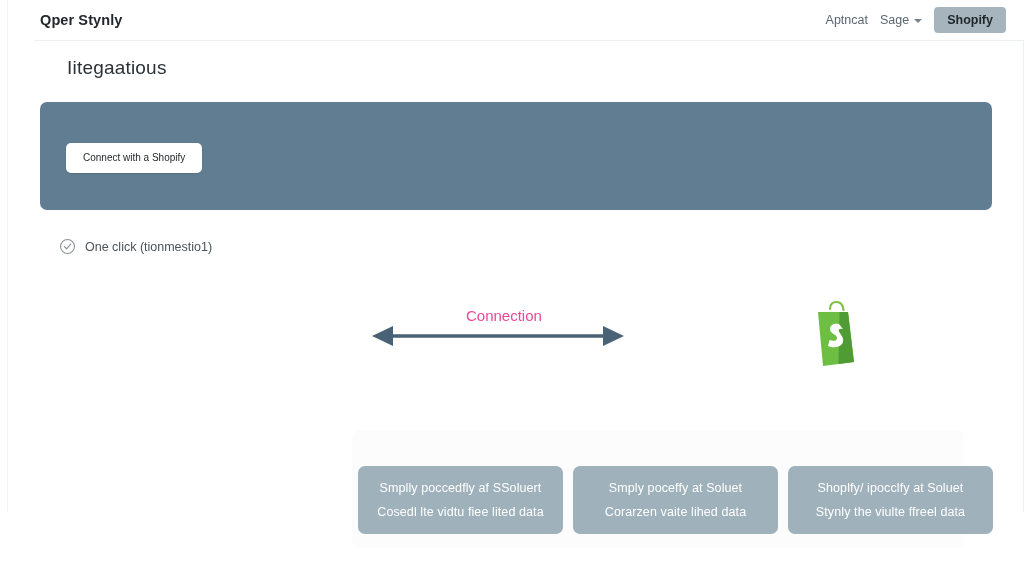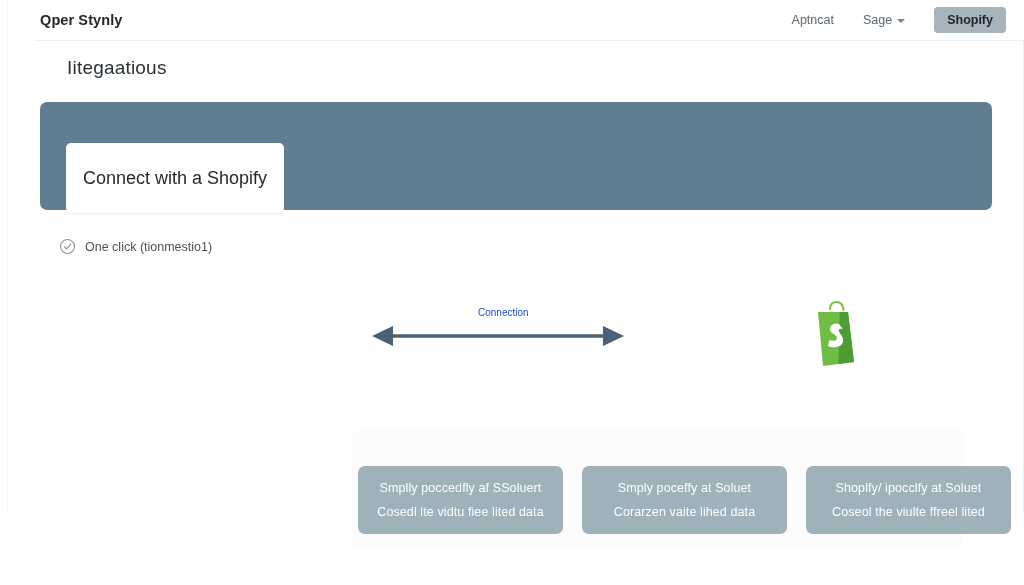--- a/index.html
+++ b/index.html
@@ -51,21 +51,21 @@
   .brand {
     font-size: 14.5px;
     font-weight: bold;
     color: #22272b;
     letter-spacing: 0.1px;
     white-space: nowrap;
   }
   .header-right {
     display: flex;
     align-items: center;
-    gap: 29px;
+    gap: 12px;
   }
   .nav-link {
     font-size: 12.5px;
     color: #5b6772;
     white-space: nowrap;
   }
   .nav-select {
     display: flex;
     align-items: center;
     gap: 5px;
@@ -124,22 +124,22 @@
     background: #617d92;
     border-radius: 7px;
   }
   .hero-btn {
     position: absolute;
     left: 26px;
     top: 41px;
     background: #ffffff;
     border: none;
     border-radius: 5px;
-    padding: 26px 17px;
-    font-size: 18px;
+    padding: 10px 17px;
+    font-size: 10px;
     color: #26292c;
     line-height: 1;
     white-space: nowrap;
     font-family: "Liberation Sans", sans-serif;
     box-shadow: 0 1px 2px rgba(0,0,0,0.10);
   }
 
   
   .feature-row {
     position: absolute;
@@ -156,24 +156,24 @@
     flex: 0 0 17px;
     display: block;
   }
   .feature-label {
     font-size: 12.5px;
     color: #4b5358;
     white-space: nowrap;
   }
   .conn-label {
     position: absolute;
-    left: 478px;
+    left: 466px;
     top: 307px;
-    font-size: 10px;
-    color: #1d4ed8;
+    font-size: 15px;
+    color: #ec4899;
     white-space: nowrap;
   }
   .arrow-wrap {
     position: absolute;
     left: 370px;
     top: 322px;
     width: 256px;
     height: 28px;
   }
   .logo-wrap {
@@ -194,21 +194,21 @@
     background: #fcfcfd;
     border-radius: 8px;
   }
 
   
   .cards {
     position: absolute;
     left: 358px;
     top: 466px;
     display: flex;
-    gap: 19px;
+    gap: 10px;
   }
   .card {
     width: 205px;
     height: 68px;
     background: #9fb1bb;
     border-radius: 7px;
     box-sizing: border-box;
     display: flex;
     flex-direction: column;
     align-items: center;
@@ -288,17 +288,17 @@
     <div class="card">
       <div class="card-line">Smplly poccedfly af SSoluert</div>
       <div class="card-line">Cosedl lte vidtu fiee lited data</div>
     </div>
     <div class="card">
       <div class="card-line">Smply poceffy at Soluet</div>
       <div class="card-line">Corarzen vaite lihed data</div>
     </div>
     <div class="card">
       <div class="card-line">Shoplfy/ ipocclfy at Soluet</div>
-      <div class="card-line">Coseol the viulte ffreel lited</div>
+      <div class="card-line">Stynly the viulte ffreel data</div>
     </div>
   </div>
 
 </div>
 
 </body></html>

